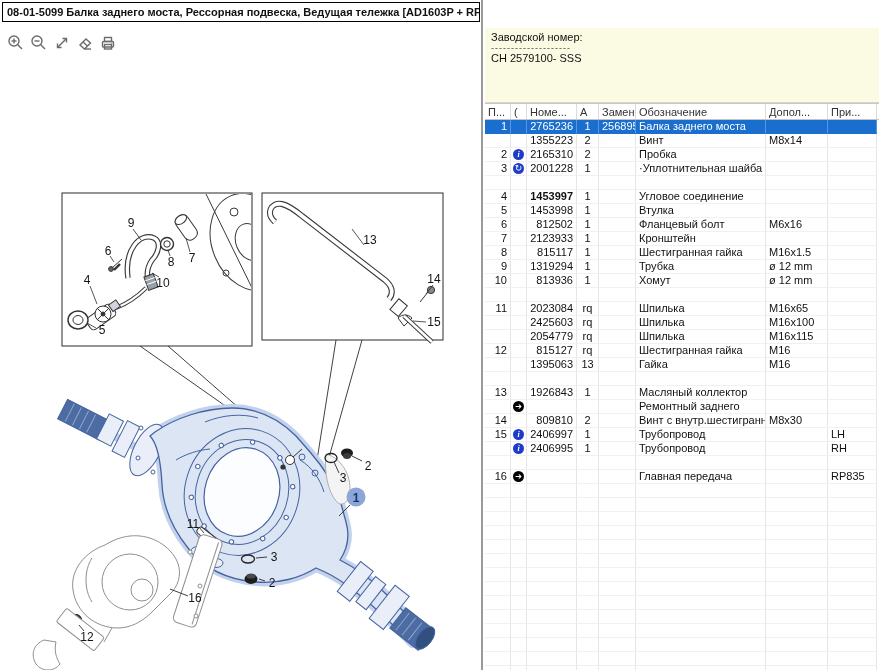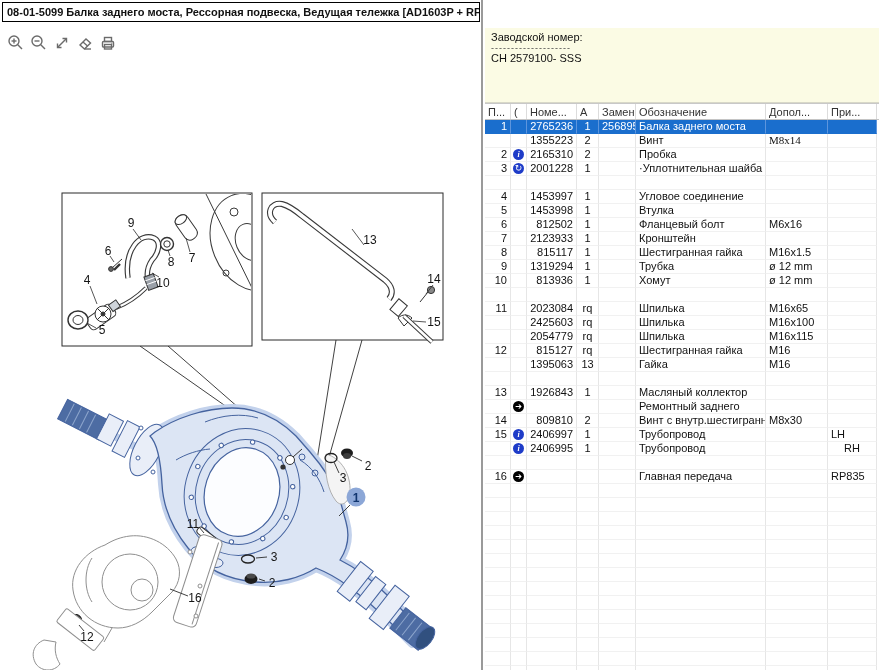--- a/index.html
+++ b/index.html
@@ -371,21 +371,21 @@
             <div class="cell " style="width: 62px;"></div>
             <div class="cell " style="width: 49px;"></div>
           </div>
           <div class="trow">
             <div class="cell ta-r" style="width: 26px;"></div>
             <div class="cell ta-c" style="width: 16px;"></div>
             <div class="cell ta-r" style="width: 50px;">1355223</div>
             <div class="cell ta-c" style="width: 22px;">2</div>
             <div class="cell ta-r" style="width: 37px;"></div>
             <div class="cell " style="width: 130px;">Винт</div>
-            <div class="cell " style="width: 62px; font-family: Liberation Serif, serif;">M8x14</div>
+            <div class="cell " style="width: 62px;">M8x14</div>
             <div class="cell " style="width: 49px;"></div>
           </div>
           <div class="trow">
             <div class="cell ta-r" style="width: 26px;">2</div>
             <div class="cell ta-c" style="width: 16px;"><span class="mini-icon info">i</span></div>
             <div class="cell ta-r" style="width: 50px;">2165310</div>
             <div class="cell ta-c" style="width: 22px;">2</div>
             <div class="cell ta-r" style="width: 37px;"></div>
             <div class="cell " style="width: 130px;">Пробка</div>
             <div class="cell " style="width: 62px;"></div>
@@ -407,21 +407,21 @@
             <div class="cell ta-r" style="width: 50px;"></div>
             <div class="cell ta-c" style="width: 22px;"></div>
             <div class="cell ta-r" style="width: 37px;"></div>
             <div class="cell " style="width: 130px;"></div>
             <div class="cell " style="width: 62px;"></div>
             <div class="cell " style="width: 49px;"></div>
           </div>
           <div class="trow">
             <div class="cell ta-r" style="width: 26px;">4</div>
             <div class="cell ta-c" style="width: 16px;"></div>
-            <div class="cell ta-r" style="width: 50px;">1453997</div>
+            <div class="cell ta-r" style="width: 50px; font-weight: bold;">1453997</div>
             <div class="cell ta-c" style="width: 22px;">1</div>
             <div class="cell ta-r" style="width: 37px;"></div>
             <div class="cell " style="width: 130px;">Угловое соединение</div>
             <div class="cell " style="width: 62px;"></div>
             <div class="cell " style="width: 49px;"></div>
           </div>
           <div class="trow">
             <div class="cell ta-r" style="width: 26px;">5</div>
             <div class="cell ta-c" style="width: 16px;"></div>
             <div class="cell ta-r" style="width: 50px;">1453998</div>
@@ -592,21 +592,21 @@
             <div class="cell " style="width: 49px;">LH</div>
           </div>
           <div class="trow">
             <div class="cell ta-r" style="width: 26px;"></div>
             <div class="cell ta-c" style="width: 16px;"><span class="mini-icon info">i</span></div>
             <div class="cell ta-r" style="width: 50px;">2406995</div>
             <div class="cell ta-c" style="width: 22px;">1</div>
             <div class="cell ta-r" style="width: 37px;"></div>
             <div class="cell " style="width: 130px;">Трубопровод</div>
             <div class="cell " style="width: 62px;"></div>
-            <div class="cell " style="width: 49px; text-align: center;">RH</div>
+            <div class="cell " style="width: 49px;">RH</div>
           </div>
           <div class="trow">
             <div class="cell ta-r" style="width: 26px;"></div>
             <div class="cell ta-c" style="width: 16px;"></div>
             <div class="cell ta-r" style="width: 50px;"></div>
             <div class="cell ta-c" style="width: 22px;"></div>
             <div class="cell ta-r" style="width: 37px;"></div>
             <div class="cell " style="width: 130px;"></div>
             <div class="cell " style="width: 62px;"></div>
             <div class="cell " style="width: 49px;"></div>

